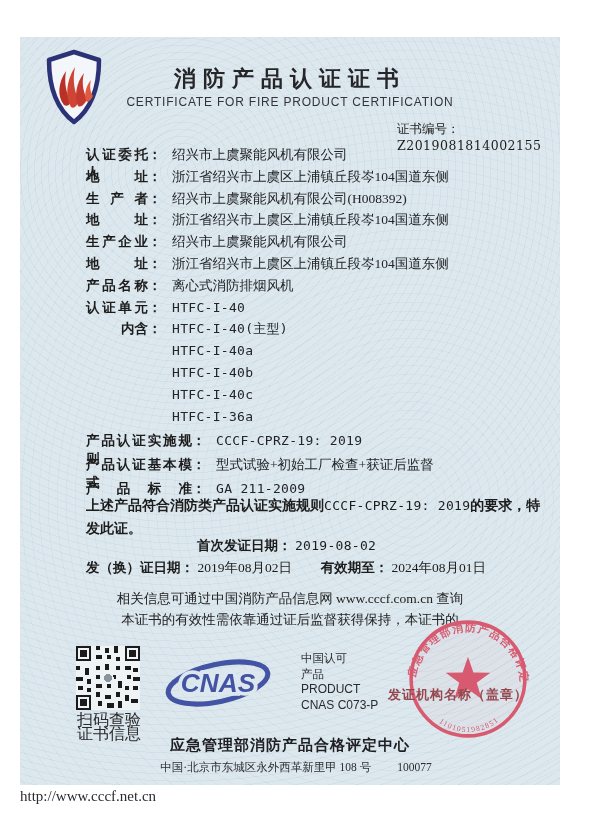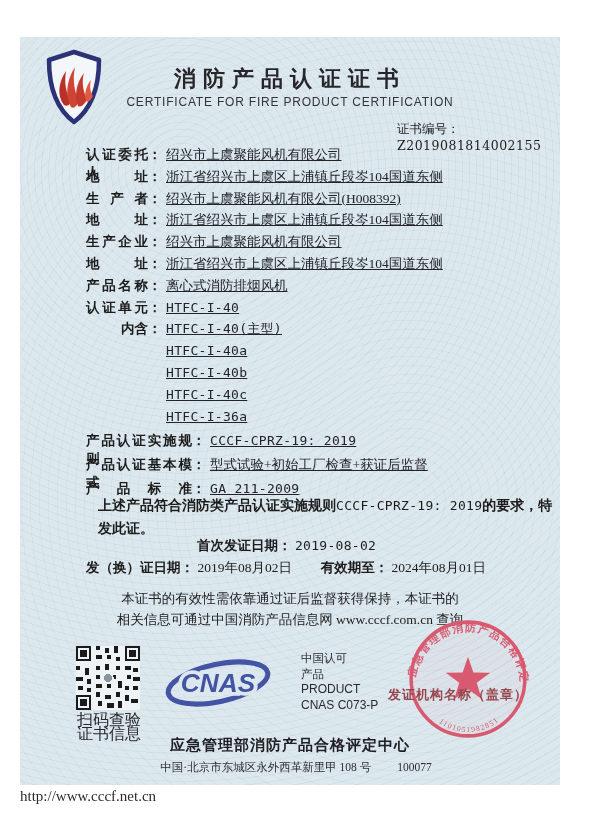--- a/index.html
+++ b/index.html
@@ -22,24 +22,24 @@
   .certno .num { font-family:"DejaVu Serif","Liberation Serif",serif; letter-spacing:.5px; }
   
   .fields { position:absolute; left:66px; top:109px; right:18px; }
   .row { display:flex; align-items:baseline; height:21.8px; font-size:13.5px; }
   .row2 { height:24px; }
   .lbl { display:inline-block; width:62px; font-weight:700; text-align:justify; text-align-last:justify; }
   .lbl-right { text-align-last:right; }
   .lbl2 { display:inline-block; width:106px; font-weight:700; text-align:justify; text-align-last:justify; }
   .colon { display:inline-block; width:13px; font-weight:700; }
   .hid { visibility:hidden; }
-  .val { margin-left:5px; color:#222428;text-decoration:underline; }
+  .val { margin-left:11px; color:#222428; }
   .mono { font-family:"DejaVu Sans Mono","Liberation Mono",monospace; font-size:13px; letter-spacing:.3px; }
   
-  .statement { position:absolute; left:66px; top:457px; width:456px; font-size:14px; line-height:23px;margin-left:12px; }
+  .statement { position:absolute; left:66px; top:457px; width:456px; font-size:14px; line-height:23px; }
   .statement .b { font-weight:700; }
   
   .first-issue { position:absolute; left:177px; top:500px; font-size:13.5px; }
   .issue-line  { position:absolute; left:66px; top:522px; font-size:13.5px; }
   .dlbl { font-weight:700; }
   .gap { display:inline-block; width:22px; }
   
   .notice { position:absolute; left:0; top:551px; width:100%; text-align:center;
     font-size:13.5px; line-height:21px; color:#222; }
   
@@ -175,22 +175,22 @@
   </div>
   <div class="issue-line">
     <span class="dlbl">发（换）证日期</span><span class="dlbl">：</span>
     <span>2019年08月02日</span>
     <span class="gap"></span>
     <span class="dlbl">有效期至</span><span class="dlbl">：</span>
     <span>2024年08月01日</span>
   </div>
 
   <div class="notice">
+    <div>相关信息可通过中国消防产品信息网 www.cccf.com.cn 查询</div>
     <div>本证书的有效性需依靠通过证后监督获得保持，本证书的</div>
-    <div>相关信息可通过中国消防产品信息网 www.cccf.com.cn 查询</div>
   </div>
 
   <svg class="qr" viewBox="0 0 29 29" shape-rendering="crispEdges">
     <rect width="29" height="29" fill="#eef3f6"></rect>
     <g fill="#1b1b1b">
       <rect x="0" y="0" width="7" height="7"></rect>
         <rect x="22" y="0" width="7" height="7"></rect>
         <rect x="0" y="22" width="7" height="7"></rect>
       <rect x="1" y="1" width="5" height="5" fill="#eef3f6"></rect>
         <rect x="23" y="1" width="5" height="5" fill="#eef3f6"></rect>

